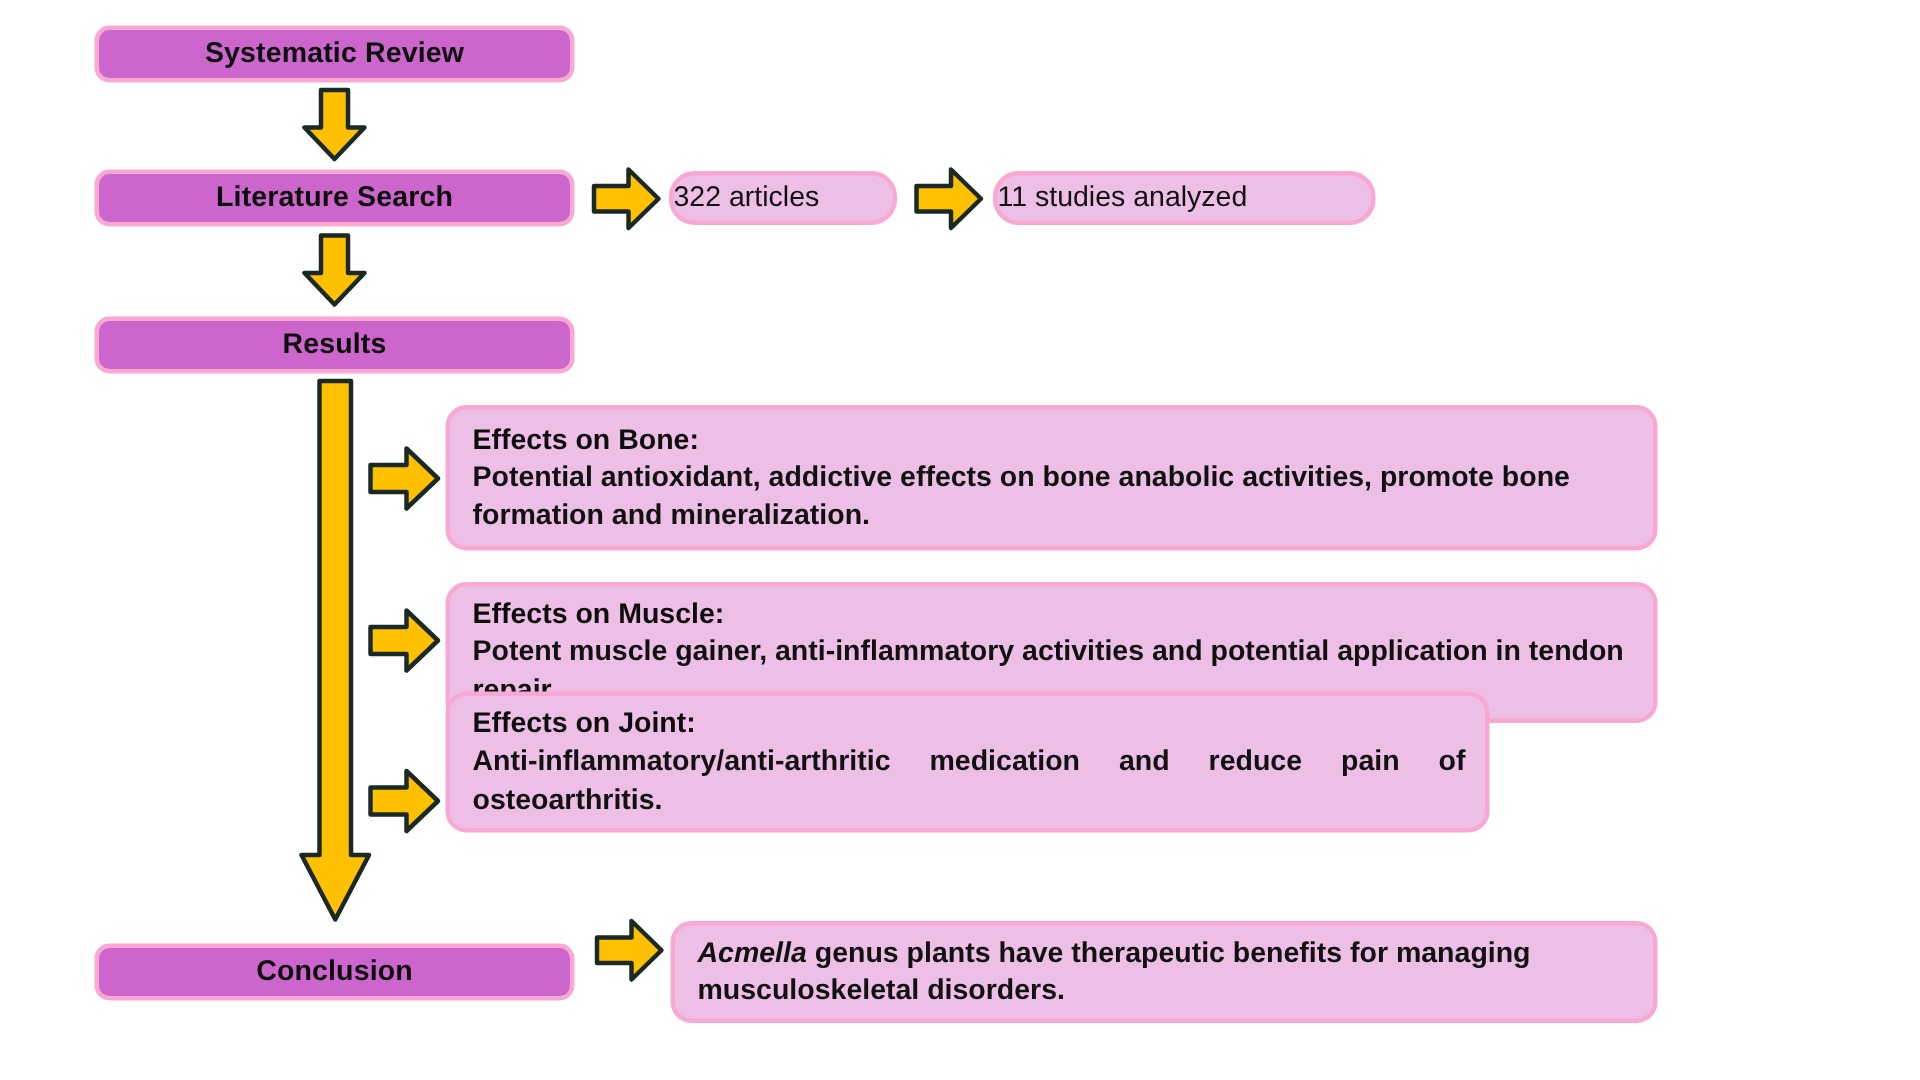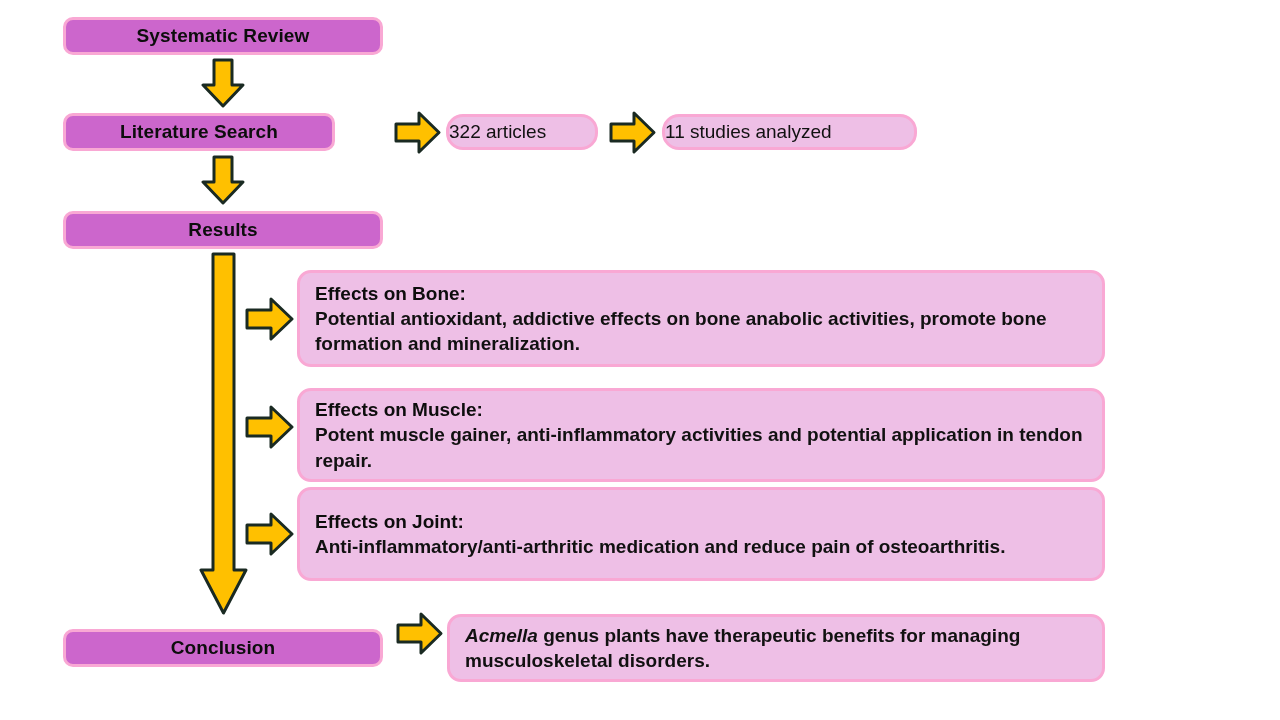--- a/index.html
+++ b/index.html
@@ -97,21 +97,21 @@
 </style>
 </head>
 <body>
 
 <div class="canvas">
 
   <div class="node stage" style="left:63px; top:17px; width:320px; height:38px;">
     <span class="label">Systematic Review</span>
   </div>
 
-  <div class="node stage" style="left:63px; top:113px; width:272px; height:38px;">
+  <div class="node stage" style="left:63px; top:113px; width:320px; height:38px;">
     <span class="label">Literature Search</span>
   </div>
 
   <div class="node stage" style="left:63px; top:211px; width:320px; height:38px;">
     <span class="label">Results</span>
   </div>
 
   <div class="node stage" style="left:63px; top:629px; width:320px; height:38px;">
     <span class="label">Conclusion</span>
   </div>
@@ -127,21 +127,21 @@
   <div class="node panel" style="left:297px; top:270px; width:808px; height:97px;">
     <div class="heading">Effects on Bone:</div>
     <div class="bodytext">Potential antioxidant, addictive effects on bone anabolic activities, promote bone formation and mineralization.</div>
   </div>
 
   <div class="node panel" style="left:297px; top:388px; width:808px; height:94px;align-items:center;">
     <div class="heading">Effects on Muscle:</div>
     <div class="bodytext">Potent muscle gainer, anti-inflammatory activities and potential application in tendon repair.</div>
   </div>
 
-  <div class="node panel" style="left:297px; top:487px; width:808px; height:94px;">
+  <div class="node panel" style="left:297px; top:461px; width:696px; height:94px;">
     <div class="heading">Effects on Joint:</div>
     <div class="bodytext justify">Anti-inflammatory/anti-arthritic medication and reduce pain of osteoarthritis.</div>
   </div>
 
   <div class="node panel" style="left:447px; top:614px; width:658px; height:68px;">
     <div class="bodytext">
       <em>Acmella</em><span> genus plants have therapeutic benefits for managing musculoskeletal disorders.</span>
     </div>
   </div>
 

